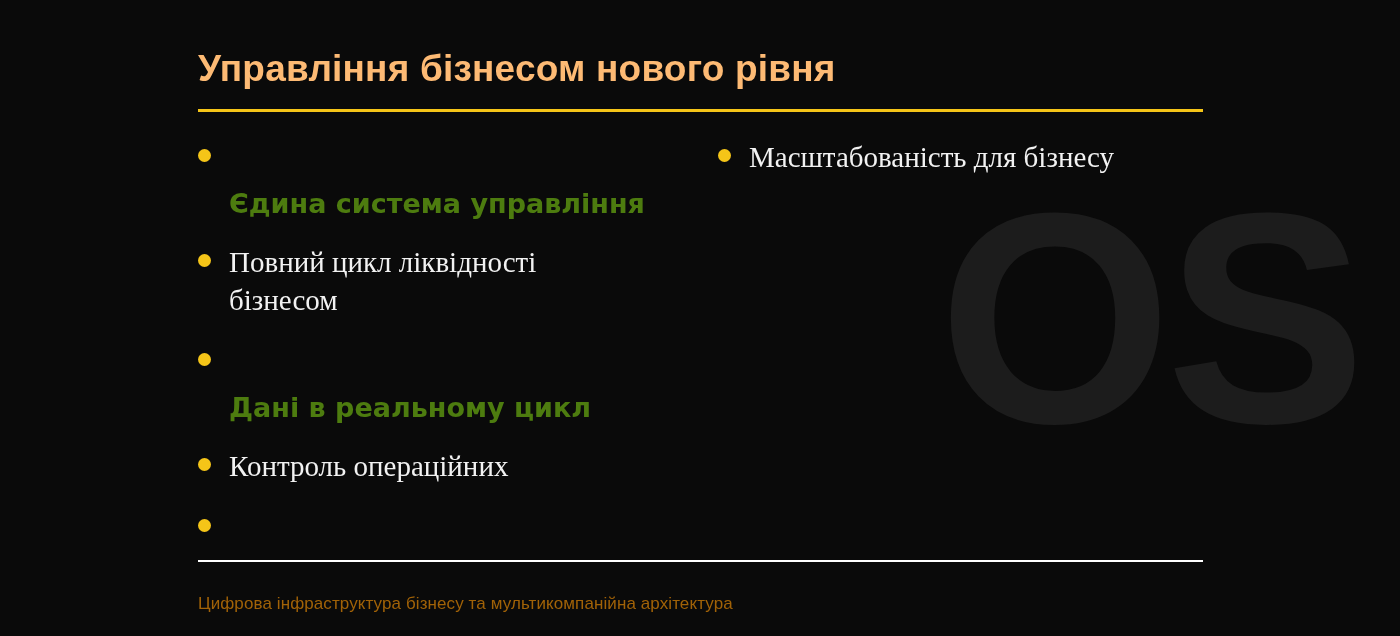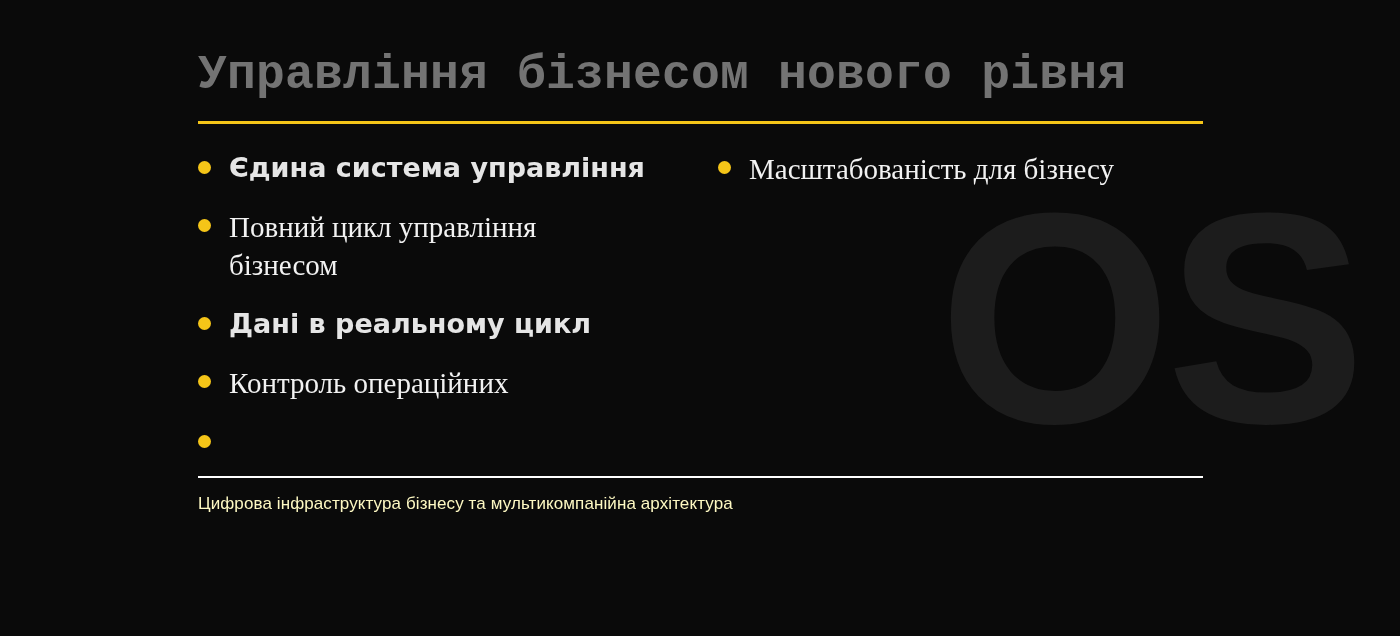--- a/index.html
+++ b/index.html
@@ -28,24 +28,24 @@
     user-select: none;
     pointer-events: none;
   }
   #content {
     position: absolute;
     left: 198px;
     top: 48px;
     width: 1005px;
   }
   #title {
-    font-family: Liberation Mono, monospace;
-    font-size: 48px;
+    font-family: Liberation Sans, sans-serif;
+    font-size: 37px;
     font-weight: 700;
-    color: #737373;
+    color: #fdba74;
     letter-spacing: 0.2px;
     line-height: 1.15;
     white-space: nowrap;
   }
   #title-rule {
     margin-top: 18px;
     height: 3px;
     background: #f5c518;
     width: 100%;
   }
@@ -74,33 +74,34 @@
   .bullet-text {
     font-family: "Liberation Serif", serif;
     font-size: 29px;
     line-height: 1.32;
     color: #f2f2f2;
   }
   .bullet-item.strong .bullet-text {
     font-family: "DejaVu Sans", sans-serif;
     font-weight: 700;
     font-size: 27px;
-    color: #e5e5e5;
+    color: #4d7c0f;
+    margin-top: 48px;
   }
   #footer-rule {
     margin-top: 6px;
     height: 2px;
     background: #ffffff;
     width: 100%;
   }
   #footer-note {
-    margin-top: 16px;
+    margin-top: 32px;
     font-family: "Liberation Sans", sans-serif;
     font-size: 17px;
-    color: #fef9c3;
+    color: #a16207;
     letter-spacing: 0.1px;
   }
 </style>
 </head>
 <body>
 
 <div id="slide">
 
   <div id="watermark">OS</div>
 
@@ -111,21 +112,21 @@
 
     <div id="columns">
 
       <div class="column">
         <div class="bullet-item strong">
           <span class="dot"></span>
           <span class="bullet-text">Єдина система управління</span>
         </div>
         <div class="bullet-item">
           <span class="dot"></span>
-          <span class="bullet-text">Повний цикл управління бізнесом</span>
+          <span class="bullet-text">Повний цикл ліквідності бізнесом</span>
         </div>
         <div class="bullet-item strong">
           <span class="dot"></span>
           <span class="bullet-text">Дані в реальному цикл</span>
         </div>
         <div class="bullet-item">
           <span class="dot"></span>
           <span class="bullet-text">Контроль операційних</span>
         </div>
         <div class="bullet-item">

